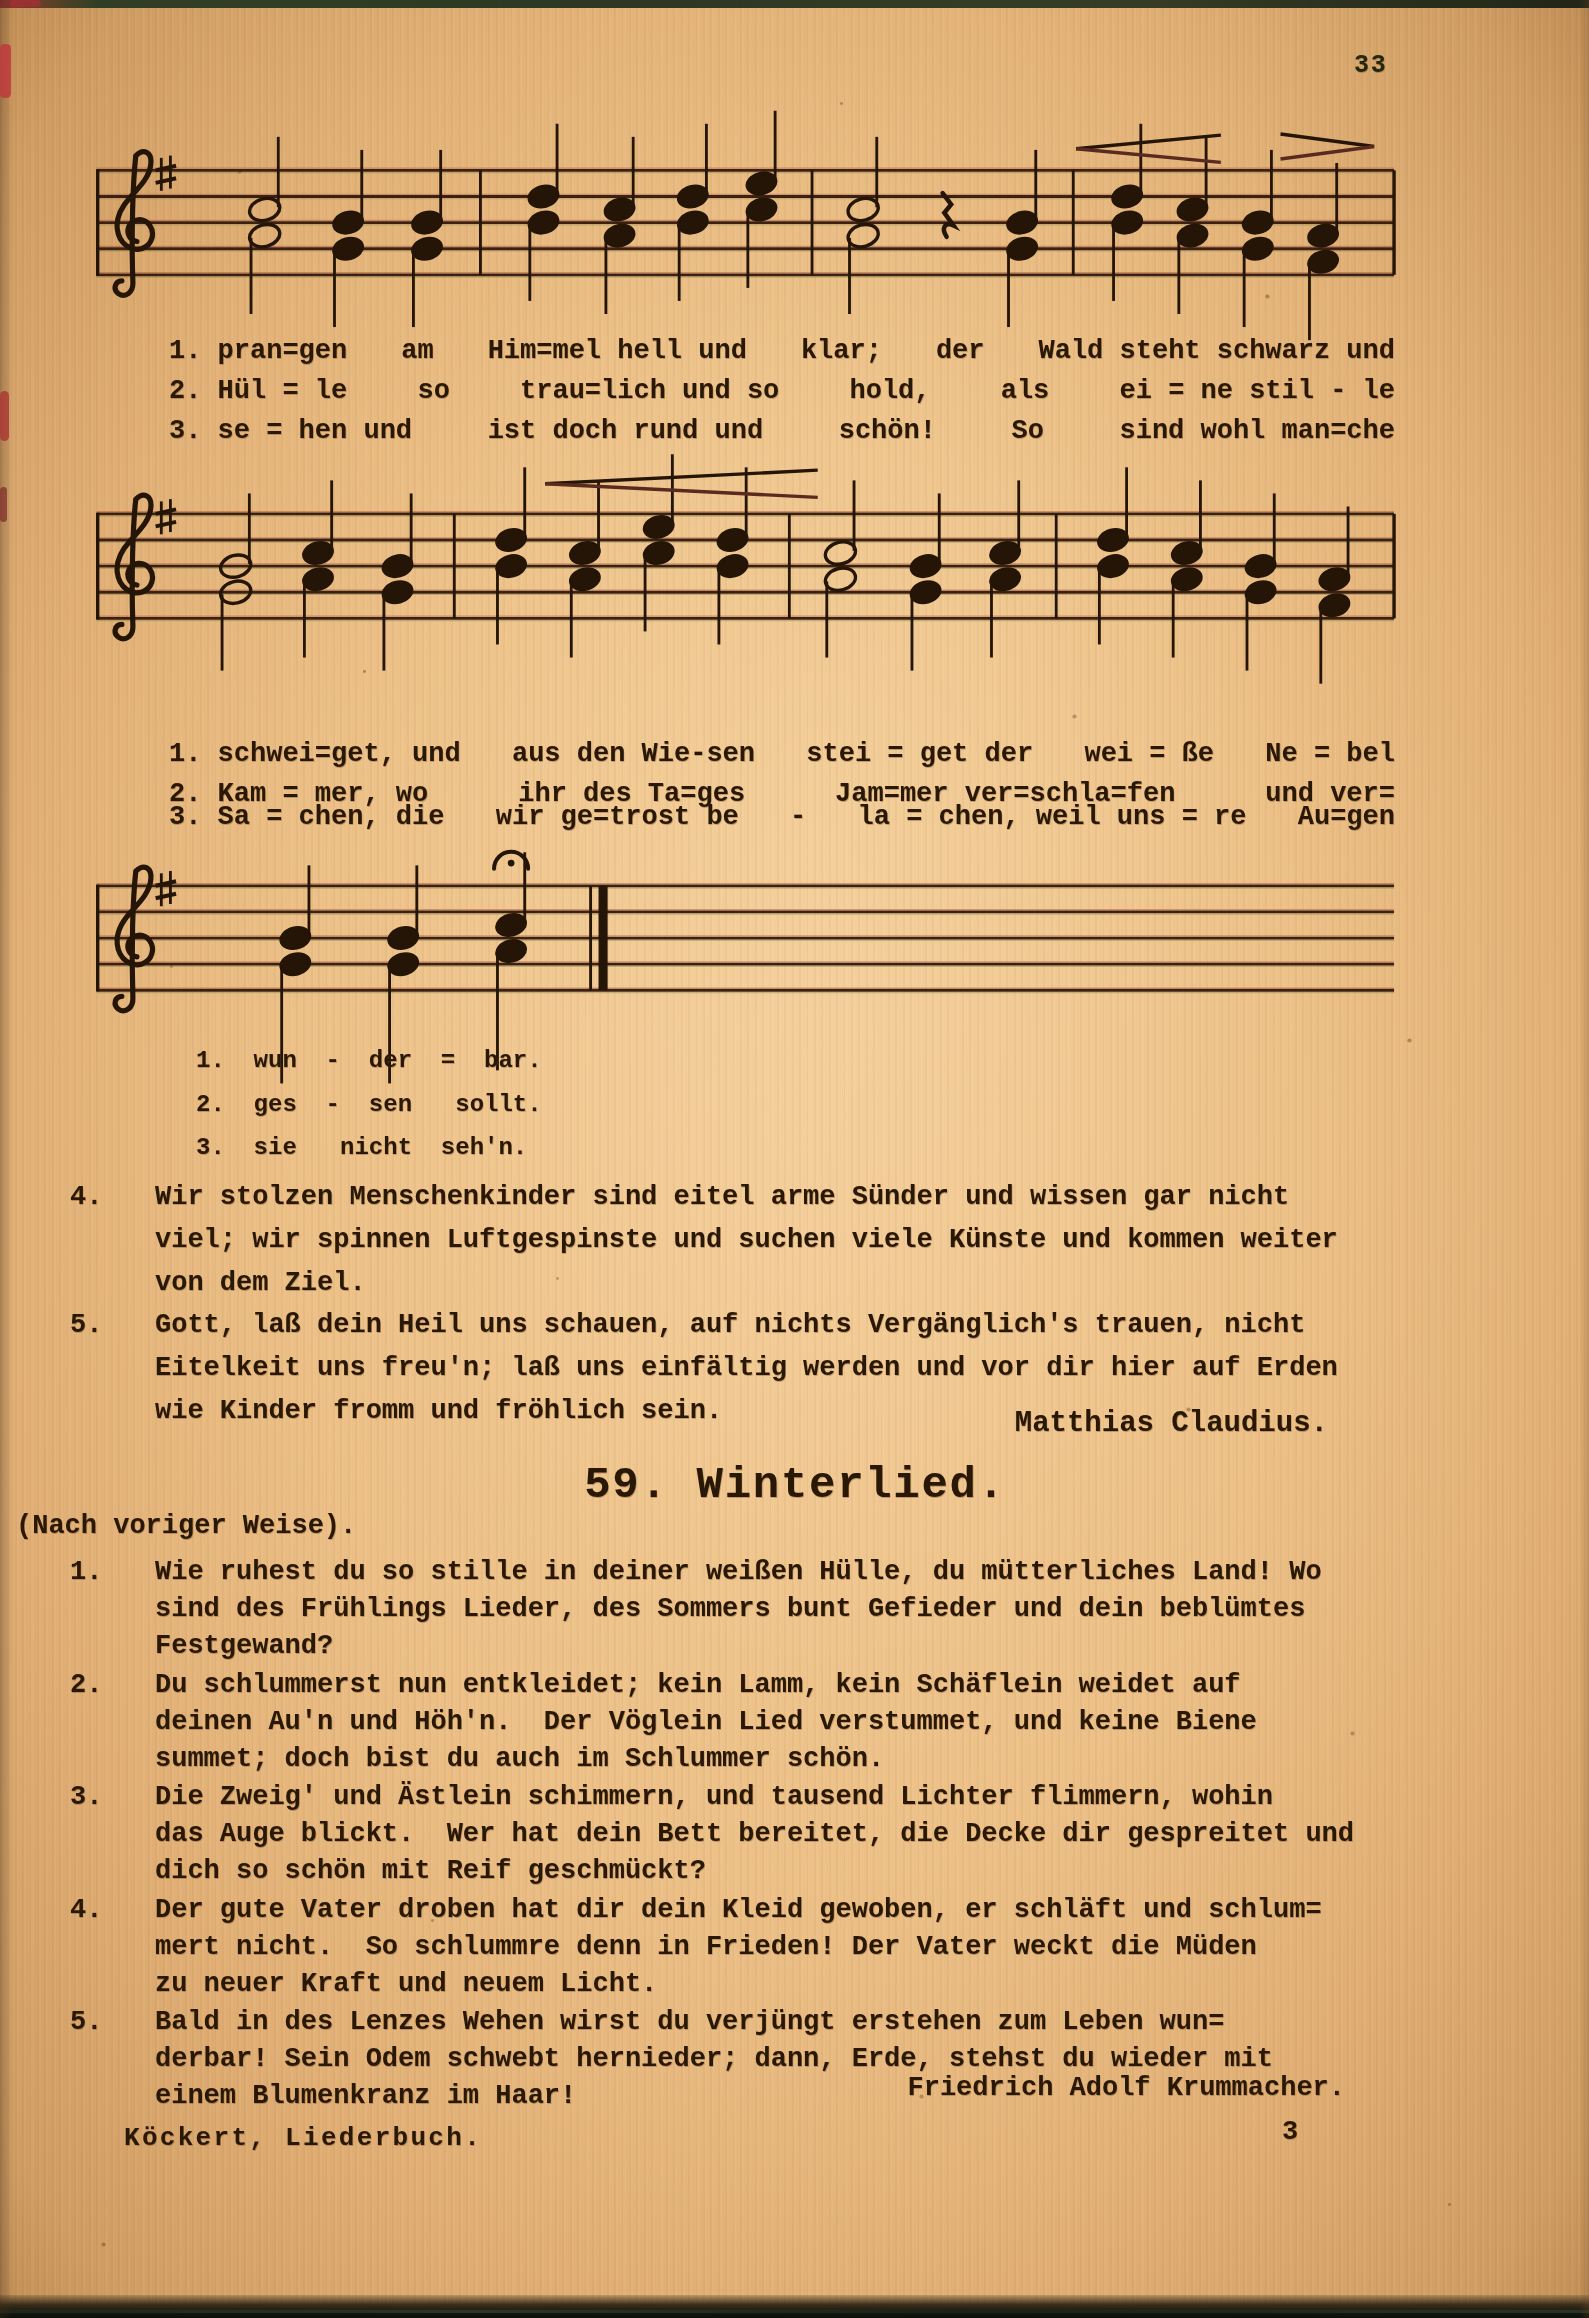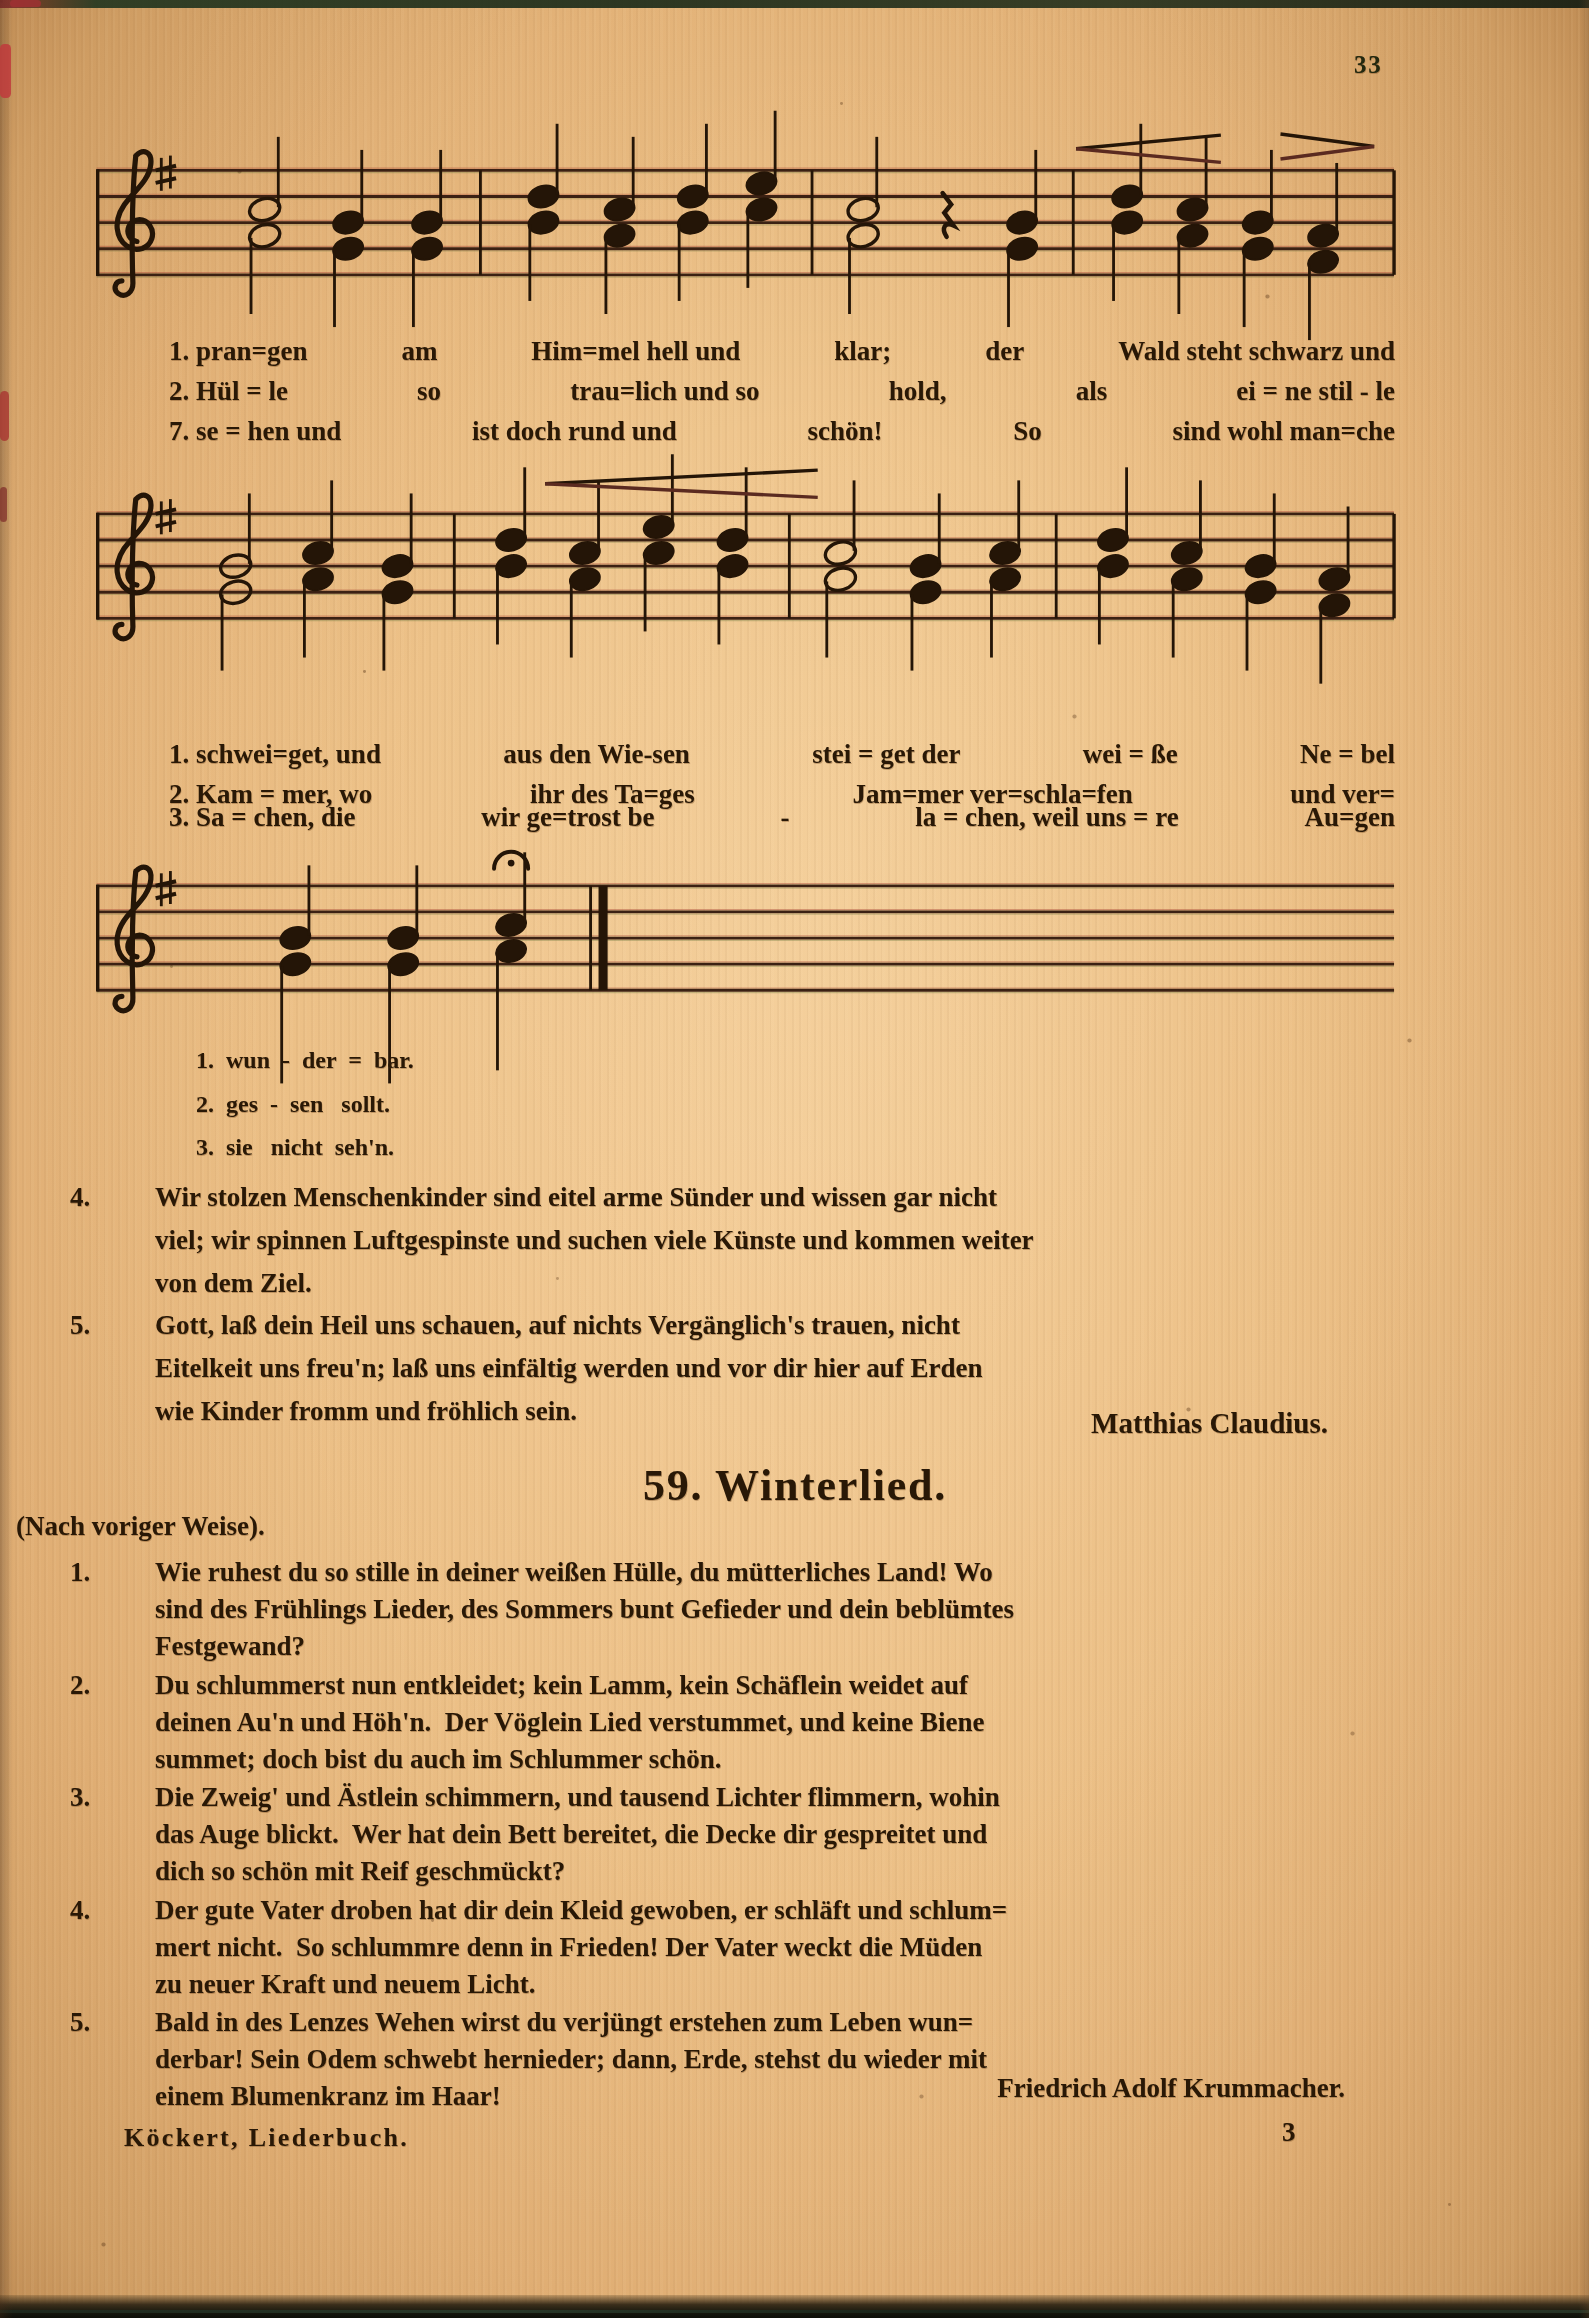--- a/index.html
+++ b/index.html
@@ -1,21 +1,21 @@
 <!DOCTYPE html>
 <html style="font-size:9px"><head>
 <meta charset="utf-8">
 <style>
   html,body{margin:0;padding:0;background:#6b5233;}
   #page{
     position:relative;width:1590px;height:2319px;overflow:hidden;
     background:
       radial-gradient(ellipse at 52% 38%, rgba(255,230,180,.35) 0%, rgba(255,220,160,.12) 40%, rgba(0,0,0,0) 70%),
       radial-gradient(ellipse at 50% 50%, #f0c692 0%, #eabd84 45%, #e0ae74 72%, #cf9d63 92%, #c08d55 100%);
-    font-family:Liberation Serif, serif;
+    font-family:Liberation Mono, monospace;
     color:#291806;
   }
   
   #grain{position:absolute;inset:0;z-index:1;pointer-events:none;
     background:repeating-linear-gradient(90deg, rgba(120,80,40,.05) 0 1.7px, rgba(255,235,200,.05) 1.7px 4px, rgba(0,0,0,0) 4px 7.4px);}
   .txt{position:absolute;z-index:3;font-weight:bold;text-shadow:0.6px 0.6px 0 rgba(110,65,25,.35);}
   #music-svg{position:absolute;left:0;top:0;z-index:2;}
   #page-number{top:51px;left:1354px;font-size:25px;letter-spacing:1.7px;color:#23280f;}
   .lyricrow{display:flex;justify-content:space-between;left:169px;width:1226px;font-size:27px;white-space:pre;}
   .lyricnarrow{left:196px;font-size:24px;white-space:pre;}
@@ -268,21 +268,21 @@
       <ellipse cx="900" cy="1629" rx="27" ry="19" transform="rotate(-15 900 1629)" fill="#241507" stroke="#241507" stroke-width="3"></ellipse>
       <ellipse cx="900" cy="1675" rx="27" ry="19" transform="rotate(-15 900 1675)" fill="#241507" stroke="#241507" stroke-width="3"></ellipse>
       <line x1="924" y1="1625" x2="924" y2="1501" stroke="#241507" stroke-width="5"></line>
       <line x1="876" y1="1679" x2="876" y2="1885" stroke="#241507" stroke-width="5"></line>
       <path d="M 870 1530 A 30 30 0 0 1 930 1530" fill="none" stroke="#241507" stroke-width="7" stroke-linecap="round"></path>
       <circle cx="900" cy="1520" r="6" fill="#241507"></circle>
     </svg>
 
   <div class="txt lyricrow" style="top:336px;"><span>1. pran=gen</span><span>am</span><span>Him=mel hell und</span><span>klar;</span><span>der</span><span>Wald steht schwarz und</span></div>
   <div class="txt lyricrow" style="top:376px;"><span>2. Hül = le</span><span>so</span><span>trau=lich und so</span><span>hold,</span><span>als</span><span>ei = ne stil - le</span></div>
-  <div class="txt lyricrow" style="top:416px;"><span>7. se = hen und</span><span>ist doch rund und</span><span>schön!</span><span>So</span><span>sind wohl man=che</span></div>
+  <div class="txt lyricrow" style="top:416px;"><span>3. se = hen und</span><span>ist doch rund und</span><span>schön!</span><span>So</span><span>sind wohl man=che</span></div>
 
   <div class="txt lyricrow" style="top:739px;"><span>1. schwei=get, und</span><span>aus den Wie-sen</span><span>stei = get der</span><span>wei = ße</span><span>Ne = bel</span></div>
   <div class="txt lyricrow" style="top:779px;"><span>2. Kam = mer, wo</span><span>ihr des Ta=ges</span><span>Jam=mer ver=schla=fen</span><span>und ver=</span></div>
   <div class="txt lyricrow" style="top:802px;"><span>3. Sa = chen, die</span><span>wir ge=trost be</span><span>-</span><span>la = chen, weil uns = re</span><span>Au=gen</span></div>
 
   <div class="txt lyricnarrow" style="top:1047px;">1.  wun  -  der  =  bar.</div>
   <div class="txt lyricnarrow" style="top:1091px;">2.  ges  -  sen   sollt.</div>
   <div class="txt lyricnarrow" style="top:1134px;">3.  sie   nicht  seh'n.</div>
 
   <div class="verse" style="top:1176px;">

